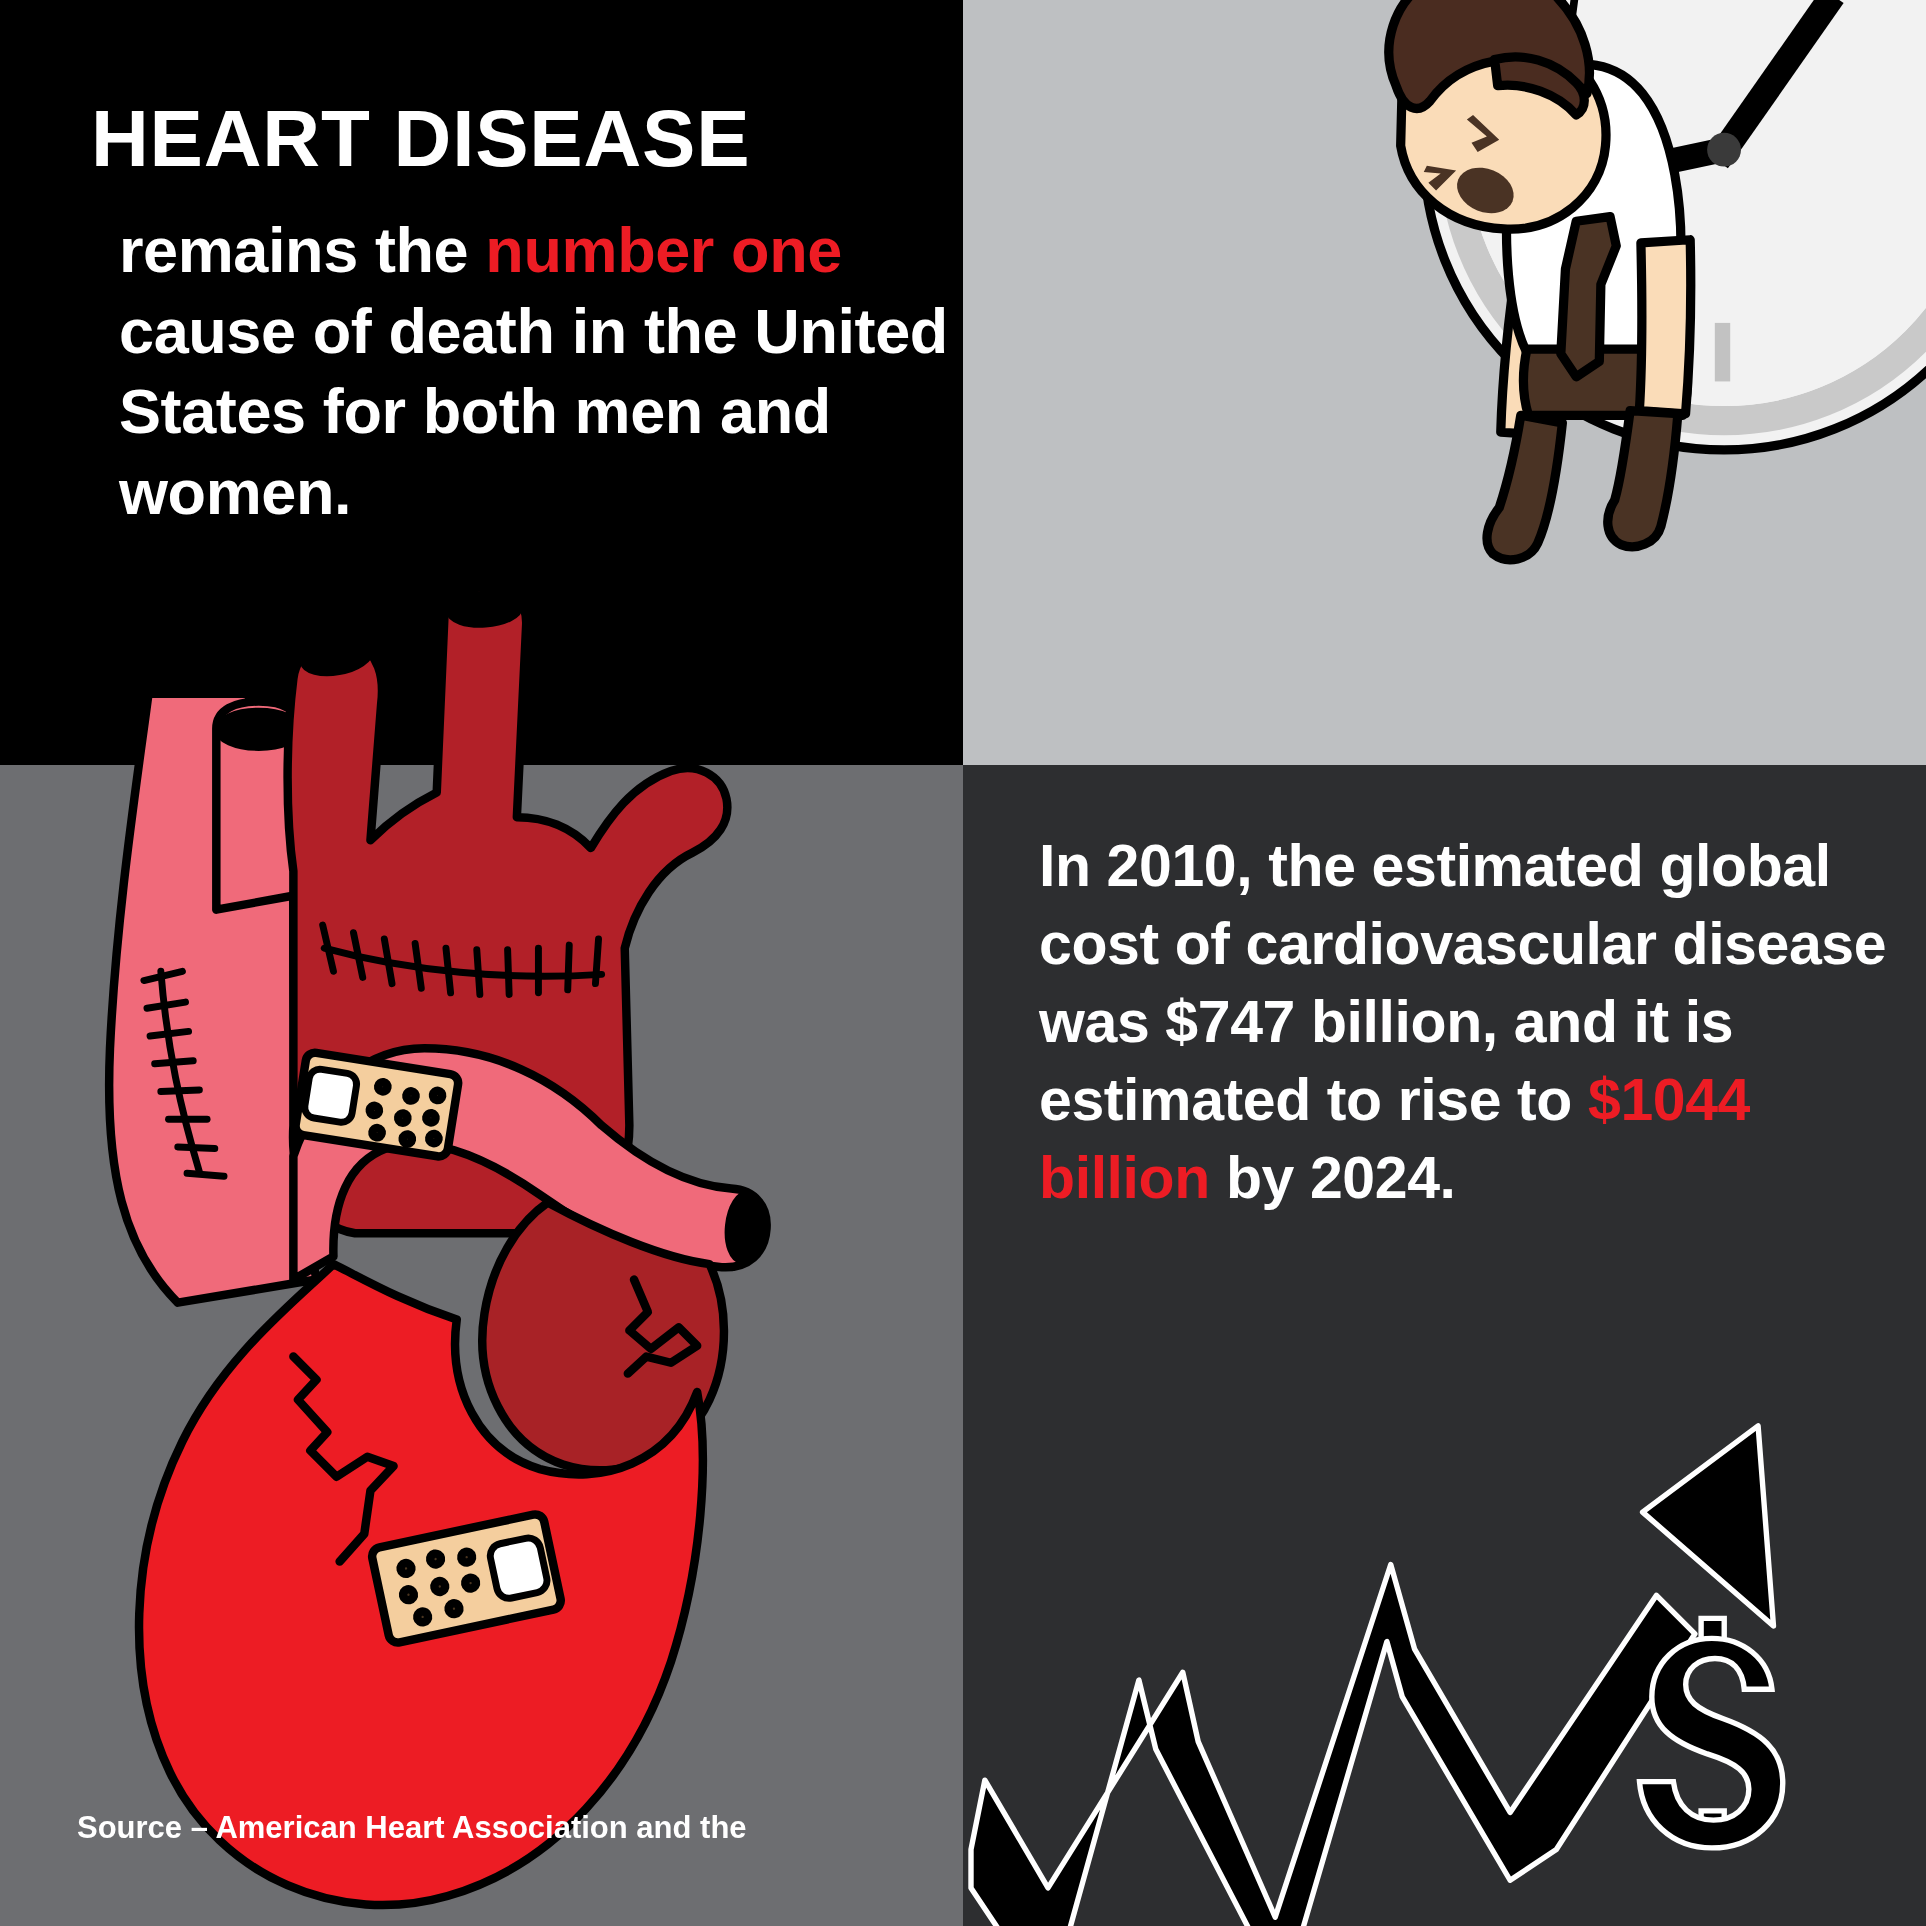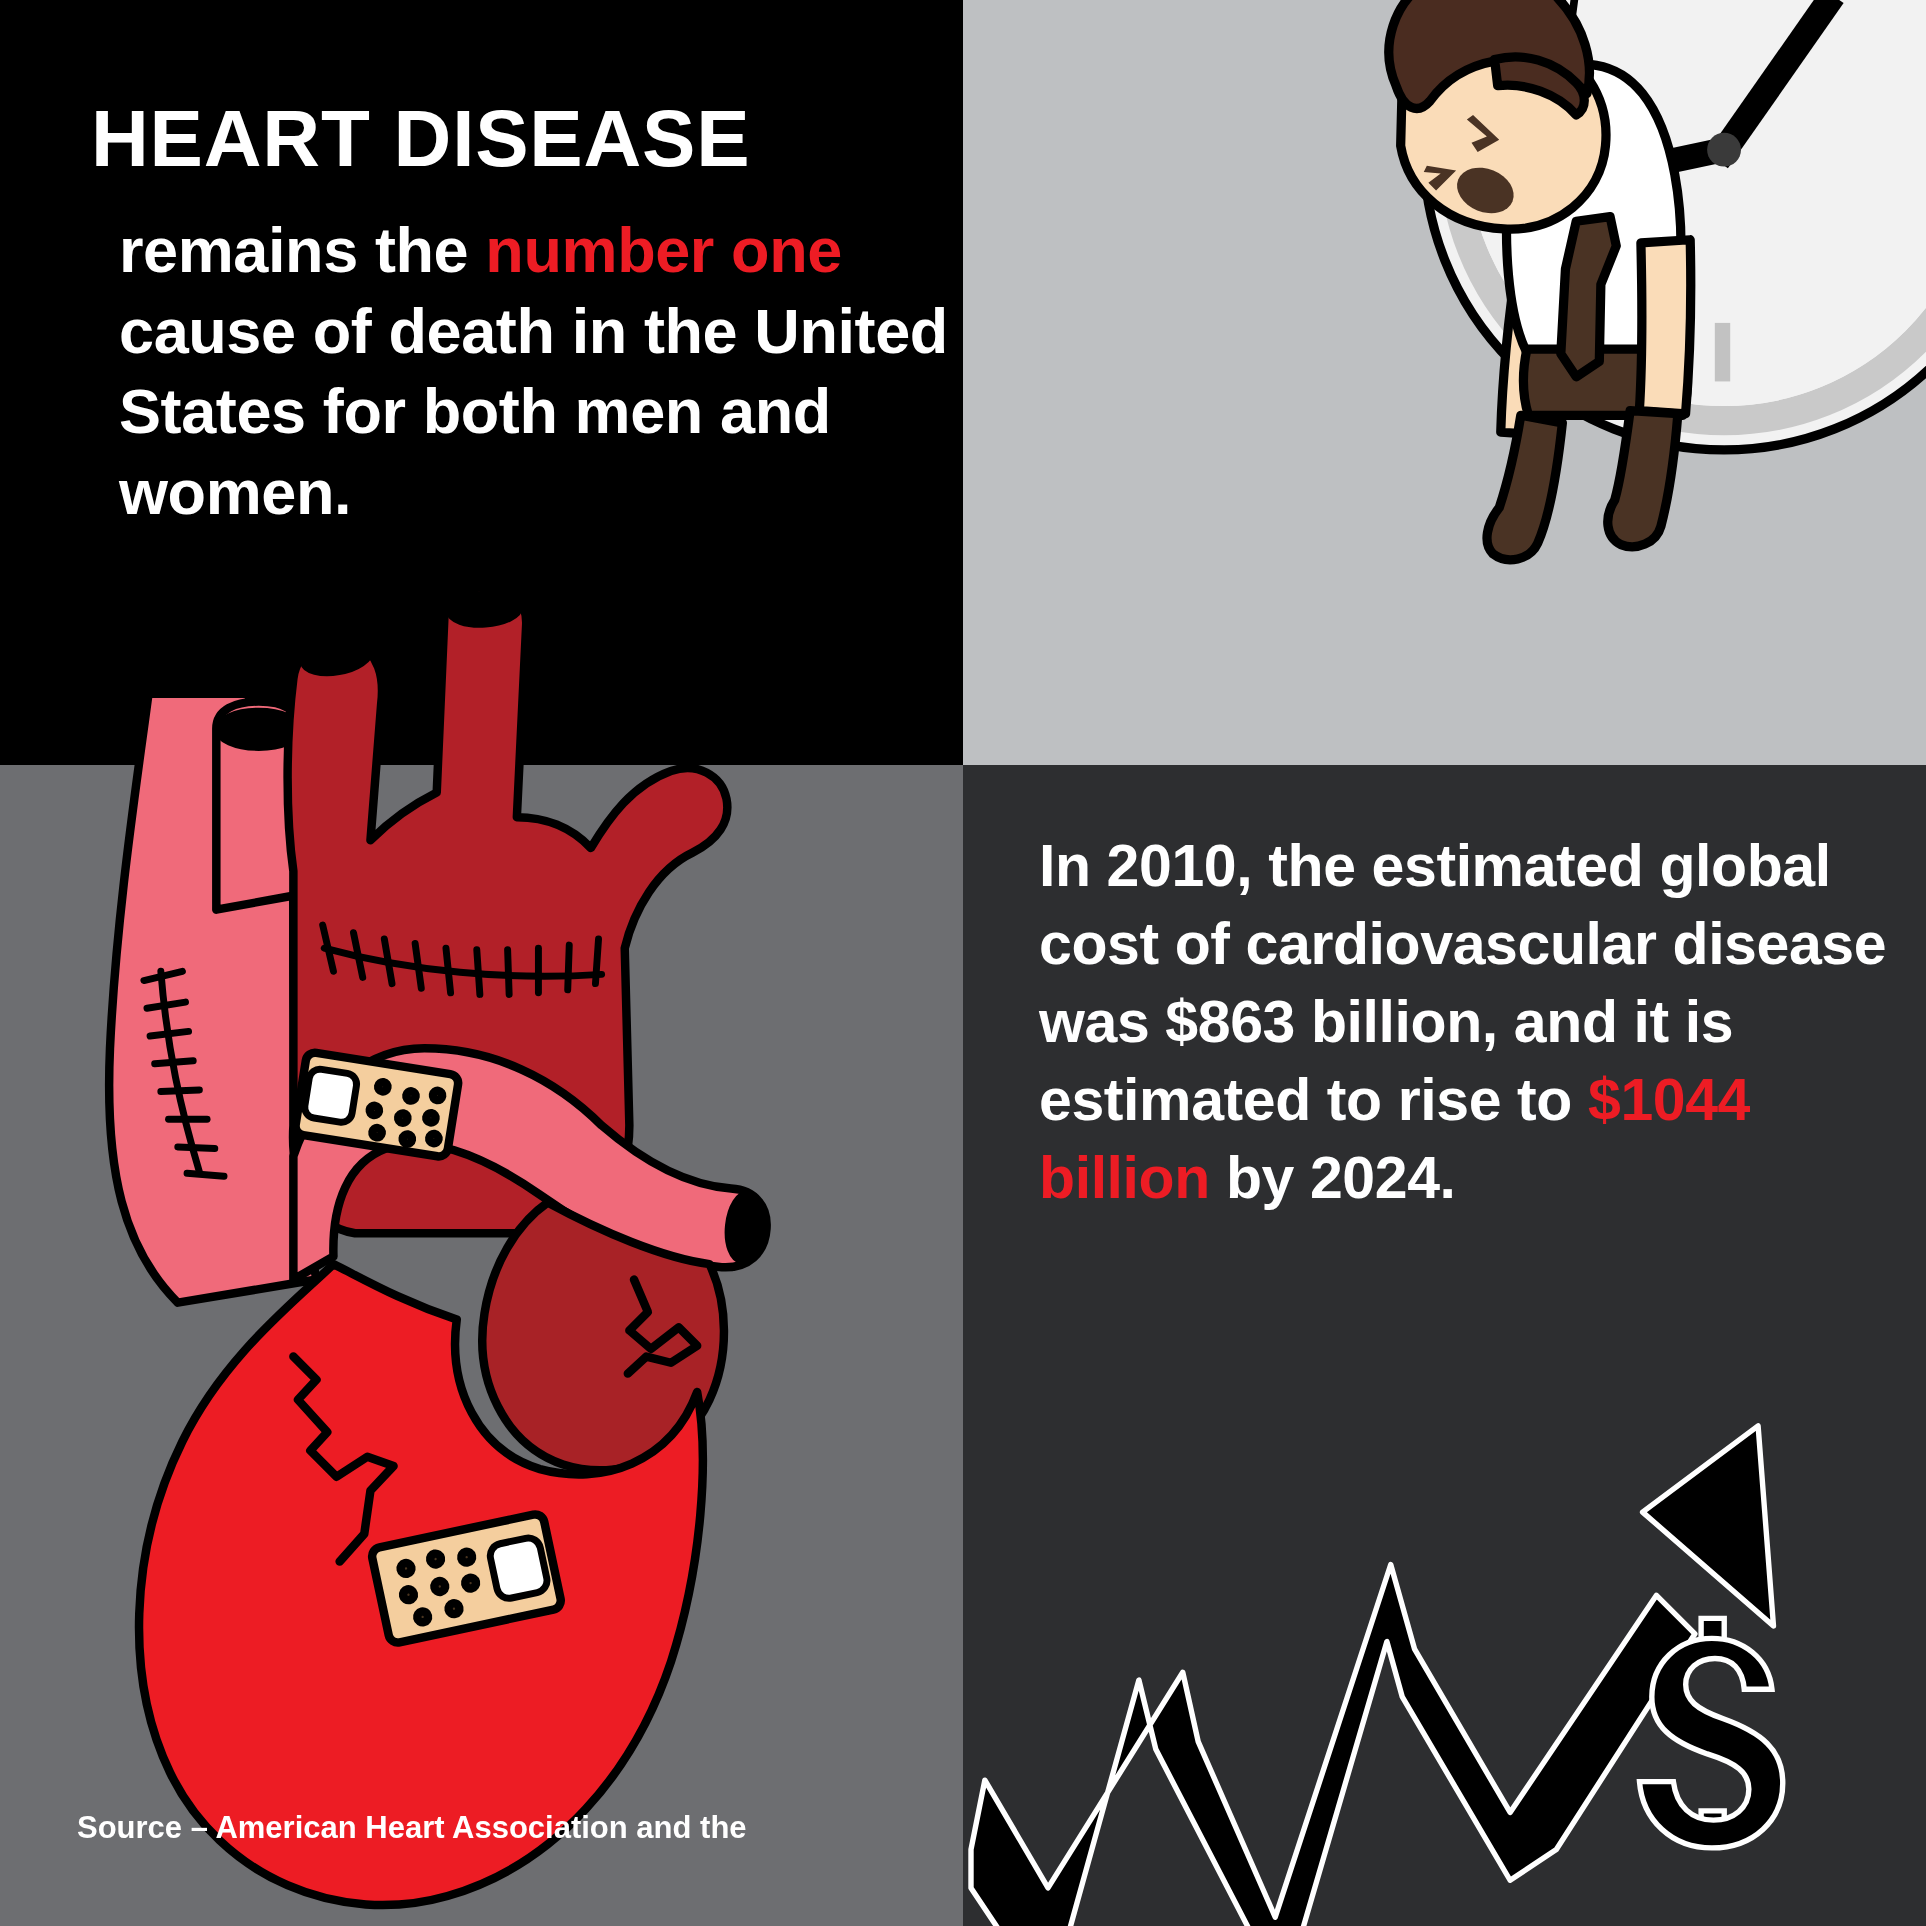--- a/index.html
+++ b/index.html
@@ -273,21 +273,21 @@
   <div class="txt" id="headline">
     <span class="hd-main">HEART DISEASE</span>
   </div>
 
   <div class="txt" id="lede">
     <span>remains the </span><span class="red">number one</span><span> cause of death in the United States for both men and women.</span>
   </div>
 
 
   <div class="txt" id="fact-cost">
-    <span>In 2010, the estimated global cost of cardiovascular disease was $863 billion, and it is estimated to rise to </span><span class="red">$1044 billion</span><span> by 2024.</span>
+    <span>In 2010, the estimated global cost of cardiovascular disease was $747 billion, and it is estimated to rise to </span><span class="red">$1044 billion</span><span> by 2024.</span>
   </div>
 
   <div class="txt" id="source">
     <span>Source – American Heart Association and the</span><br>
   </div>
 
 </div>
 
 
 </body></html>

